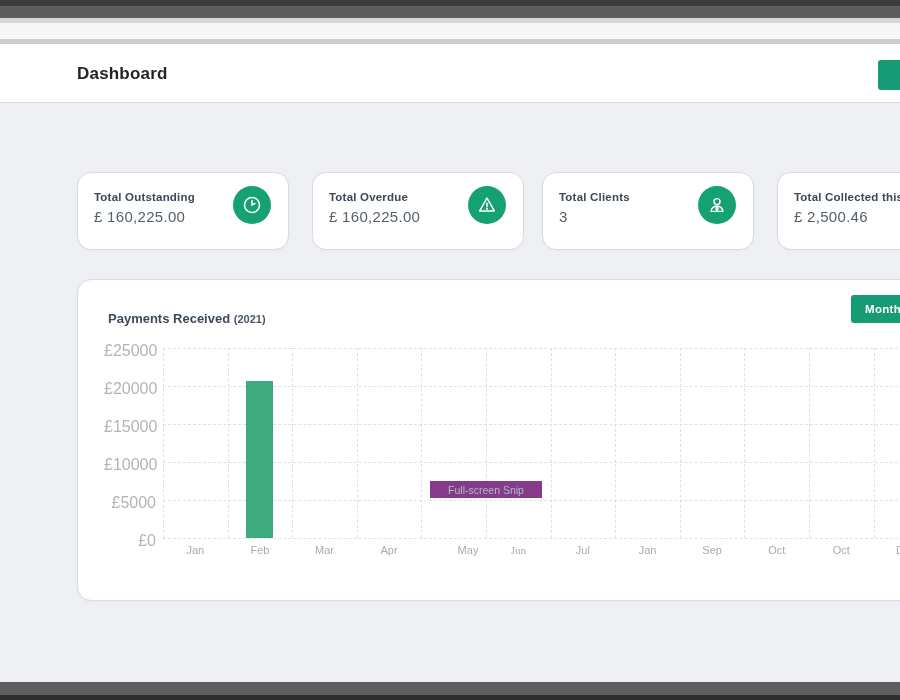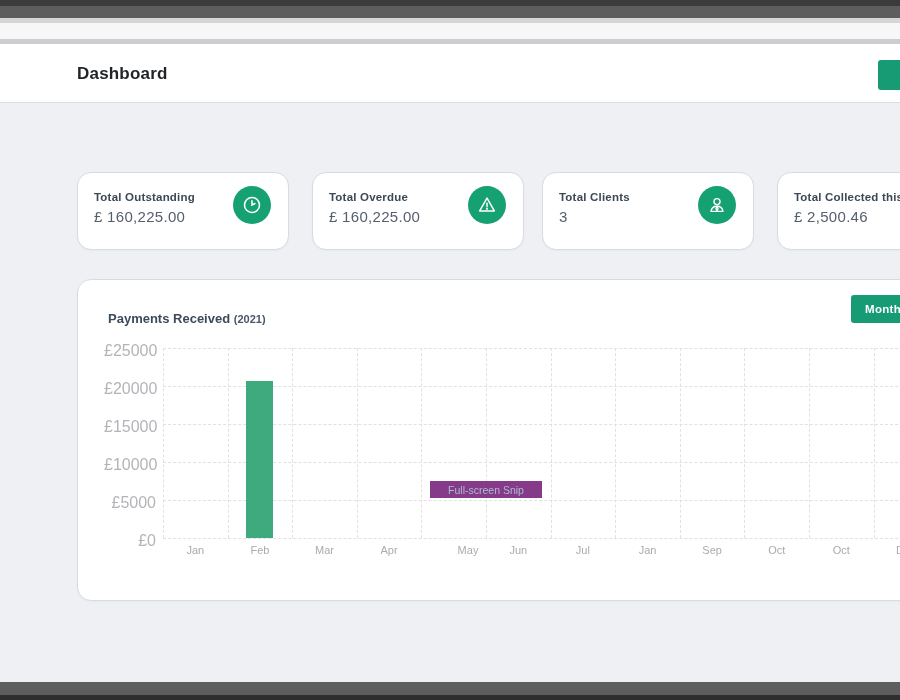--- a/index.html
+++ b/index.html
@@ -124,21 +124,21 @@
       <div class="abs vgrid" style="left: 64.6px;"></div>
       <div class="abs xtick" style="left: 66.9px; top: 196px;">Feb</div>
       <div class="abs bar" title="£20600" style="left: 83.4px; width: 27px; height: 156.56px; background: rgb(62, 170, 125);"></div>
       <div class="abs vgrid" style="left: 129.2px;"></div>
       <div class="abs xtick" style="left: 131.5px; top: 196px;">Mar</div>
       <div class="abs vgrid" style="left: 193.8px;"></div>
       <div class="abs xtick" style="left: 196.1px; top: 196px;">Apr</div>
       <div class="abs vgrid" style="left: 258.4px;"></div>
       <div class="abs xtick" style="left: 275px; top: 196px;">May</div>
       <div class="abs vgrid" style="left: 323px;"></div>
-      <div class="abs xtick" style="left: 325.3px; top: 196px;">Jun</div>
+      <div class="abs xtick" style="left: 325.3px; top: 196px; font-family: Liberation Serif, serif;">Jun</div>
       <div class="abs vgrid" style="left: 387.6px;"></div>
       <div class="abs xtick" style="left: 389.9px; top: 196px;">Jul</div>
       <div class="abs vgrid" style="left: 452.2px;"></div>
       <div class="abs xtick" style="left: 454.5px; top: 196px;">Jan</div>
       <div class="abs vgrid" style="left: 516.8px;"></div>
       <div class="abs xtick" style="left: 519.1px; top: 196px;">Sep</div>
       <div class="abs vgrid" style="left: 581.4px;"></div>
       <div class="abs xtick" style="left: 583.7px; top: 196px;">Oct</div>
       <div class="abs vgrid" style="left: 646px;"></div>
       <div class="abs xtick" style="left: 648.3px; top: 196px;">Oct</div>

